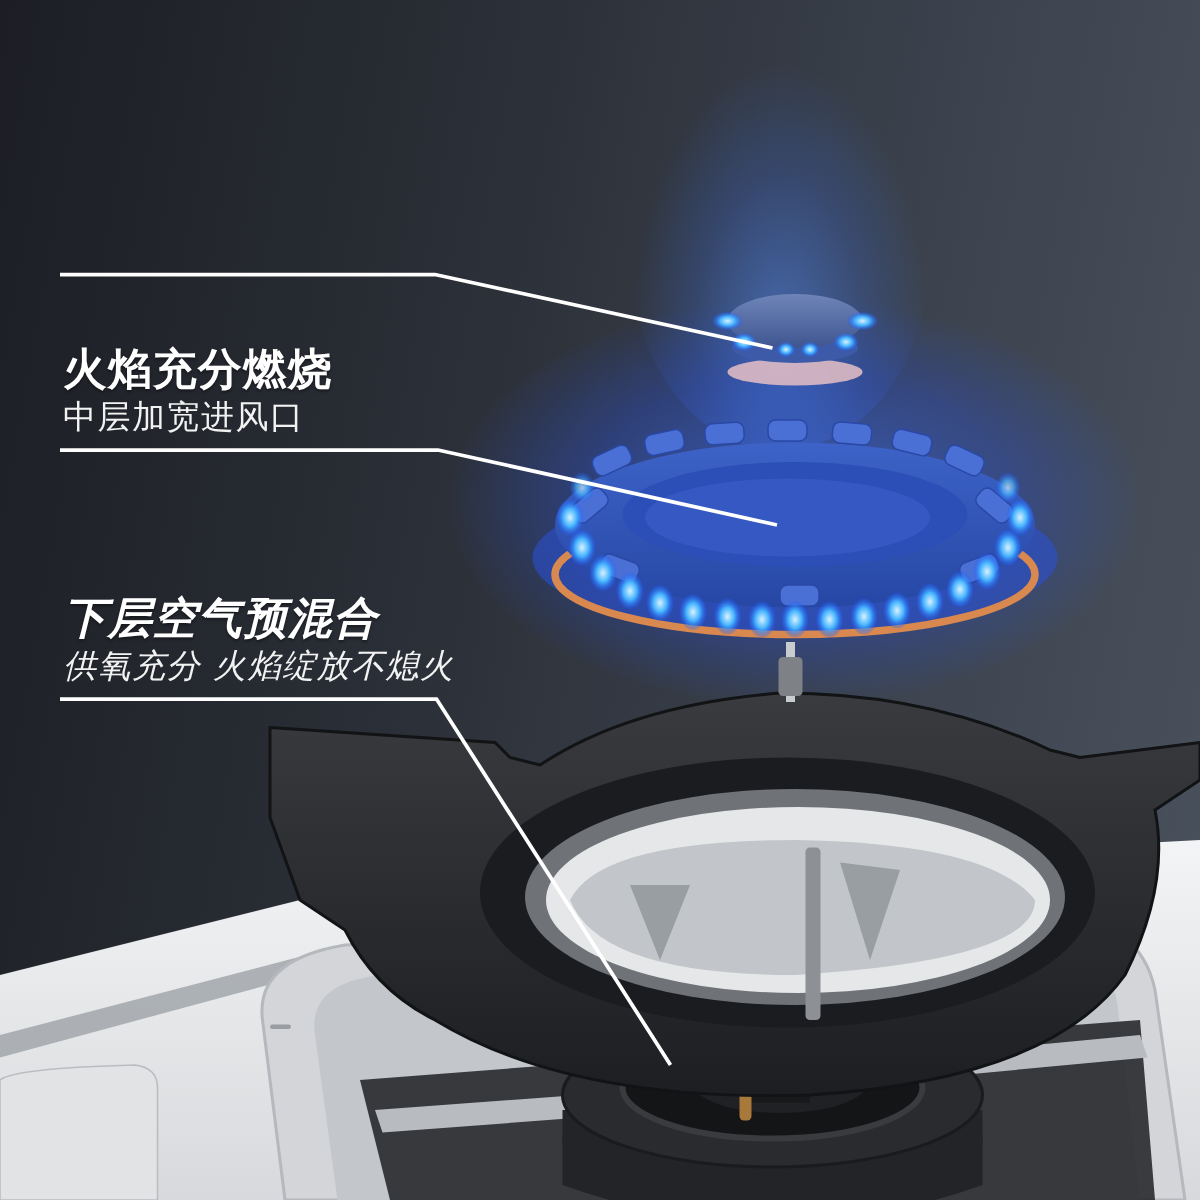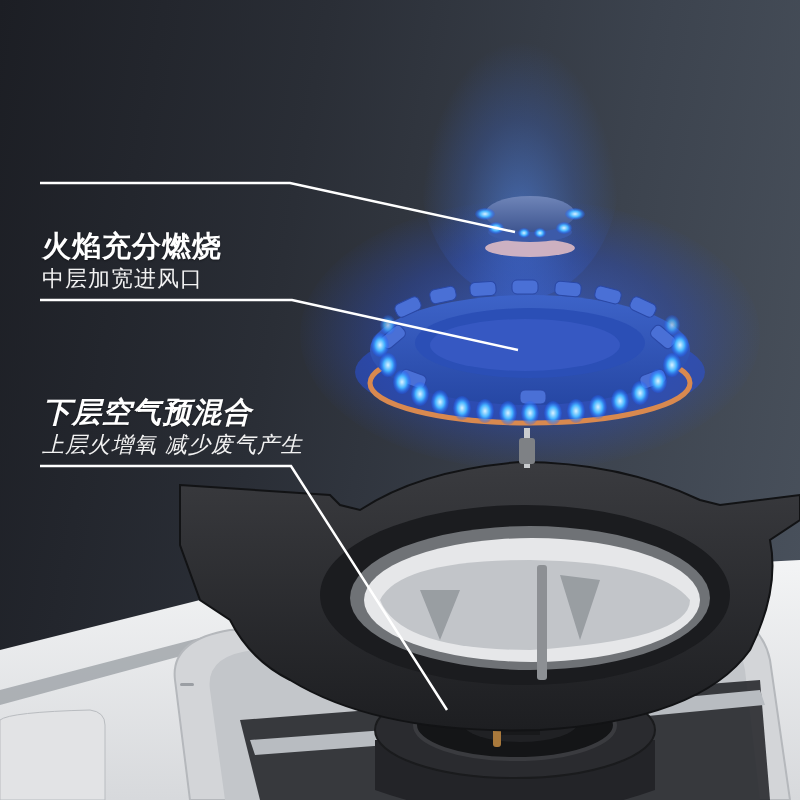--- a/index.html
+++ b/index.html
@@ -155,16 +155,16 @@
   </svg>
 
 
   <div class="callout" style="top:228px;">
     <div class="title">火焰充分燃烧</div>
     <div class="sub">中层加宽进风口</div>
   </div>
 
   <div class="callout" style="top:394px;font-style:italic;">
     <div class="title">下层空气预混合</div>
-    <div class="sub">上层火增氧 减少废气产生</div>
+    <div class="sub">供氧充分 火焰绽放不熄火</div>
   </div>
 
 </div>
 
 </body></html>

